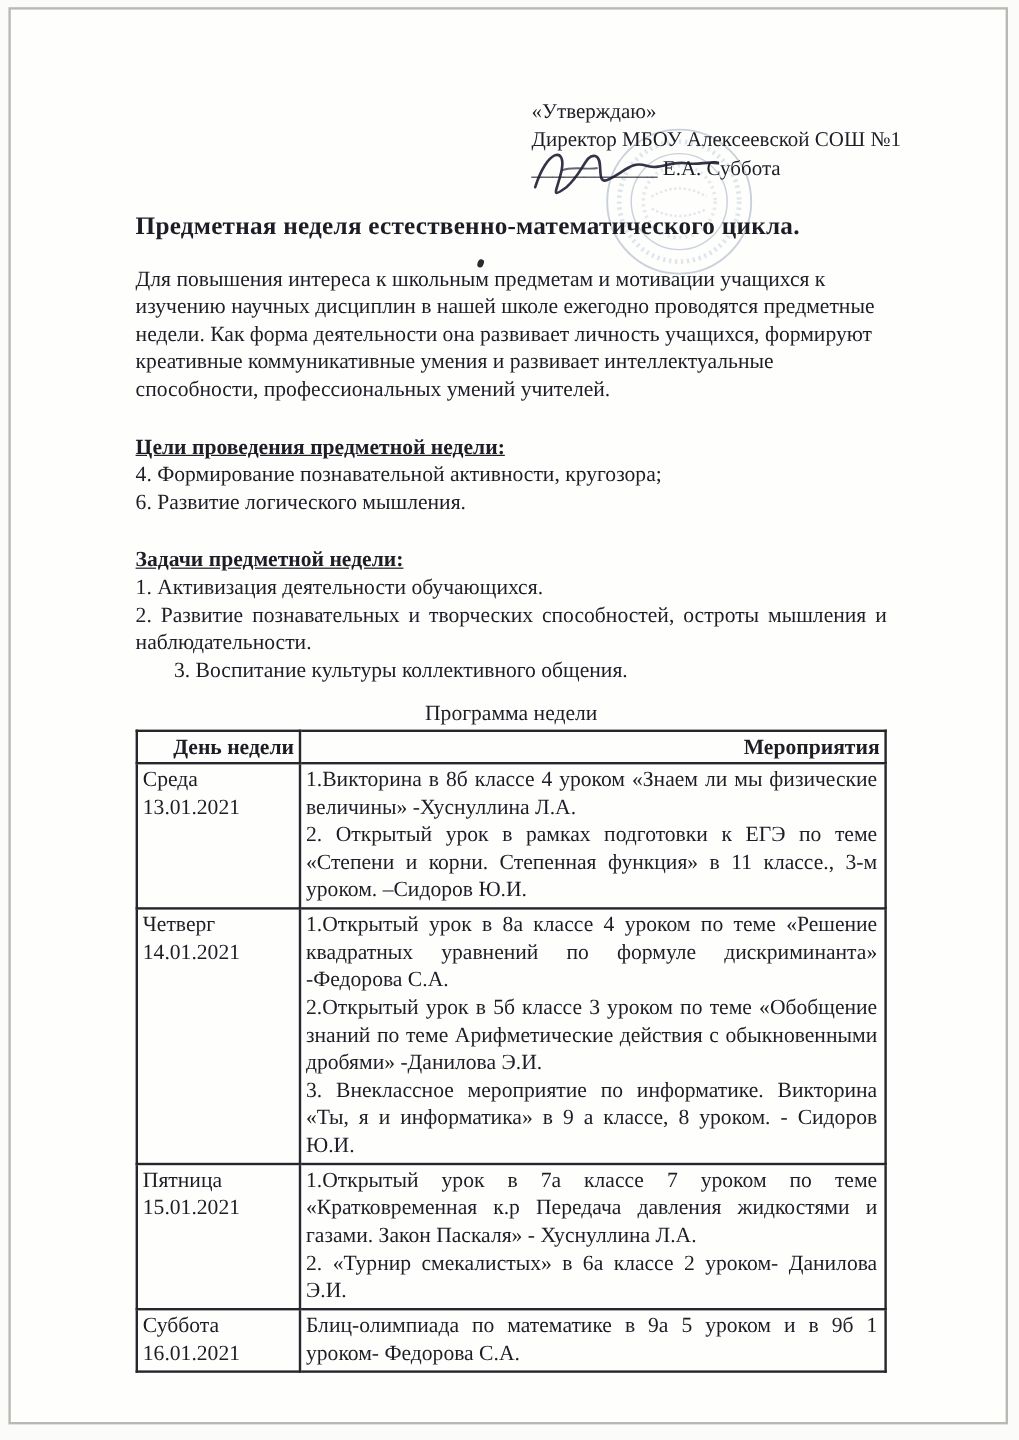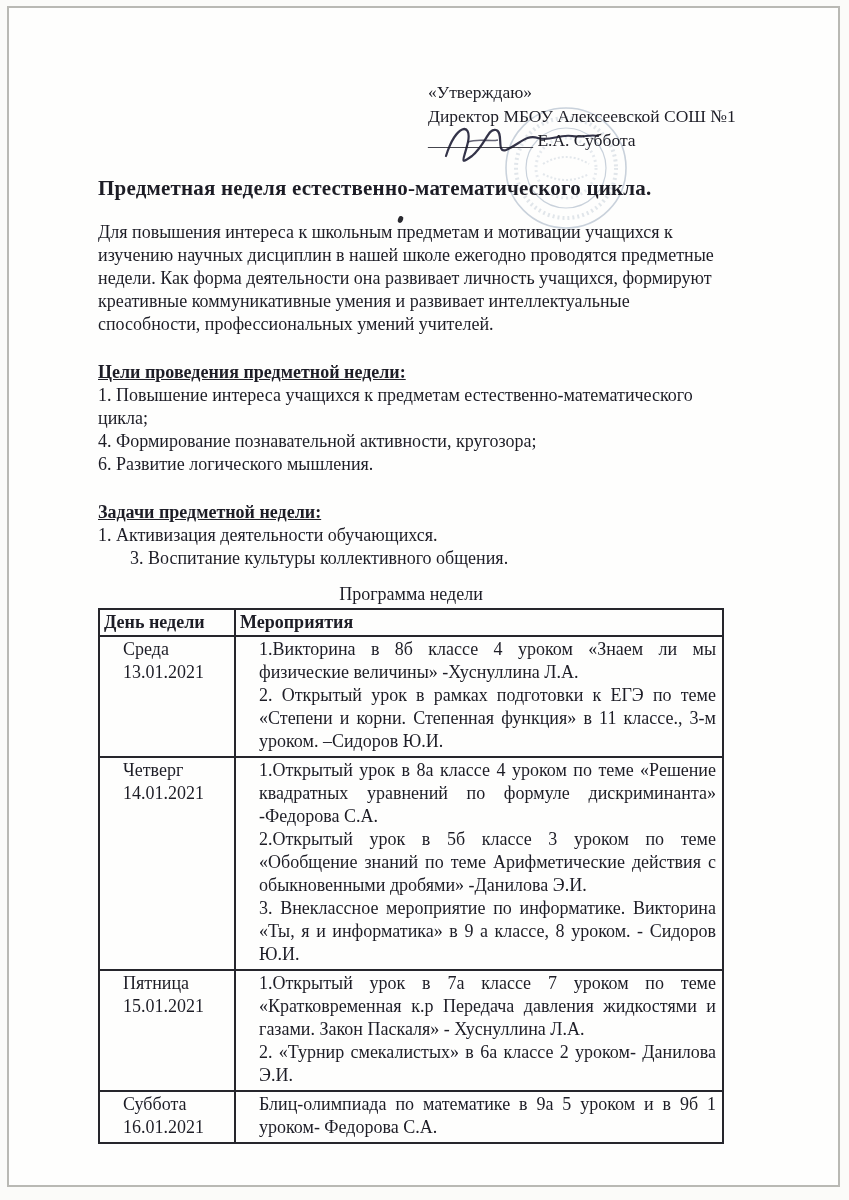--- a/index.html
+++ b/index.html
@@ -12,21 +12,21 @@
     overflow: hidden;
   }
   .scan-edge {
     position: absolute;
     left: 7px; top: 6px; right: 9px; bottom: 13px;
     border: 2px solid #b9b9b4;
     background: #fefefd;
   }
   .content {
     position: absolute;
-    left: 98px; top: 80px;
+    left: 113px; top: 80px;
     width: 626px;
   }
   .approval {
     margin-left: 330px;
     font-size: 17.5px;
     line-height: 24px;
     white-space: nowrap;
   }
   .stamp {
     position: absolute;
@@ -83,24 +83,24 @@
   table.program-table {
     width: 100%;
     border-collapse: collapse;
     margin-top: 2px;
   }
   .program-table th, .program-table td {
     border: 2px solid #26262c;
     vertical-align: top;
     font-size: 18px;
     line-height: 23px;
-    padding: 1px 6px 3px 23px;
+    padding: 1px 6px 3px 4px;
   }
   .program-table th {
-    text-align: left;
+    text-align: right;
     font-weight: bold;
     padding: 1px 4px;
   }
   .day-col { width: 136px; }
   td.events-cell p {
     margin: 0;
     text-align: justify;
   }
   td.day-cell div { white-space: nowrap; }
 </style>
@@ -132,26 +132,26 @@
     <div>«Утверждаю»</div>
     <div>Директор МБОУ Алексеевской СОШ №1</div>
     <div>____________ Е.А. Суббота</div>
   </div>
 
   <h1 class="doc-title">Предметная неделя естественно-математического цикла.</h1>
 
   <p class="intro">Для повышения интереса к школьным предметам и мотивации учащихся к изучению научных дисциплин в нашей школе ежегодно проводятся предметные недели. Как форма деятельности она развивает личность учащихся, формируют креативные коммуникативные умения и развивает интеллектуальные способности, профессиональных умений учителей.</p>
 
   <div class="section-heading">Цели проведения предметной недели:</div>
-  <div class="list-item">1. Повышение интереса учащихся к предметам естественно-математического цикла;</div>
   <div class="list-item">4. Формирование познавательной активности, кругозора;</div>
   <div class="list-item">6. Развитие логического мышления.</div>
 
   <div class="section-heading">Задачи предметной недели:</div>
   <div class="list-item">1. Активизация деятельности обучающихся.</div>
+  <div class="list-item justify">2. Развитие познавательных и творческих способностей, остроты мышления и наблюдательности.</div>
   <div class="list-item indent">3.  Воспитание культуры коллективного общения.</div>
 
   <div class="program-heading">Программа недели</div>
 
   <table class="program-table">
     <thead>
       <tr>
         <th class="day-col">День недели</th>
         <th>Мероприятия</th>
       </tr>

